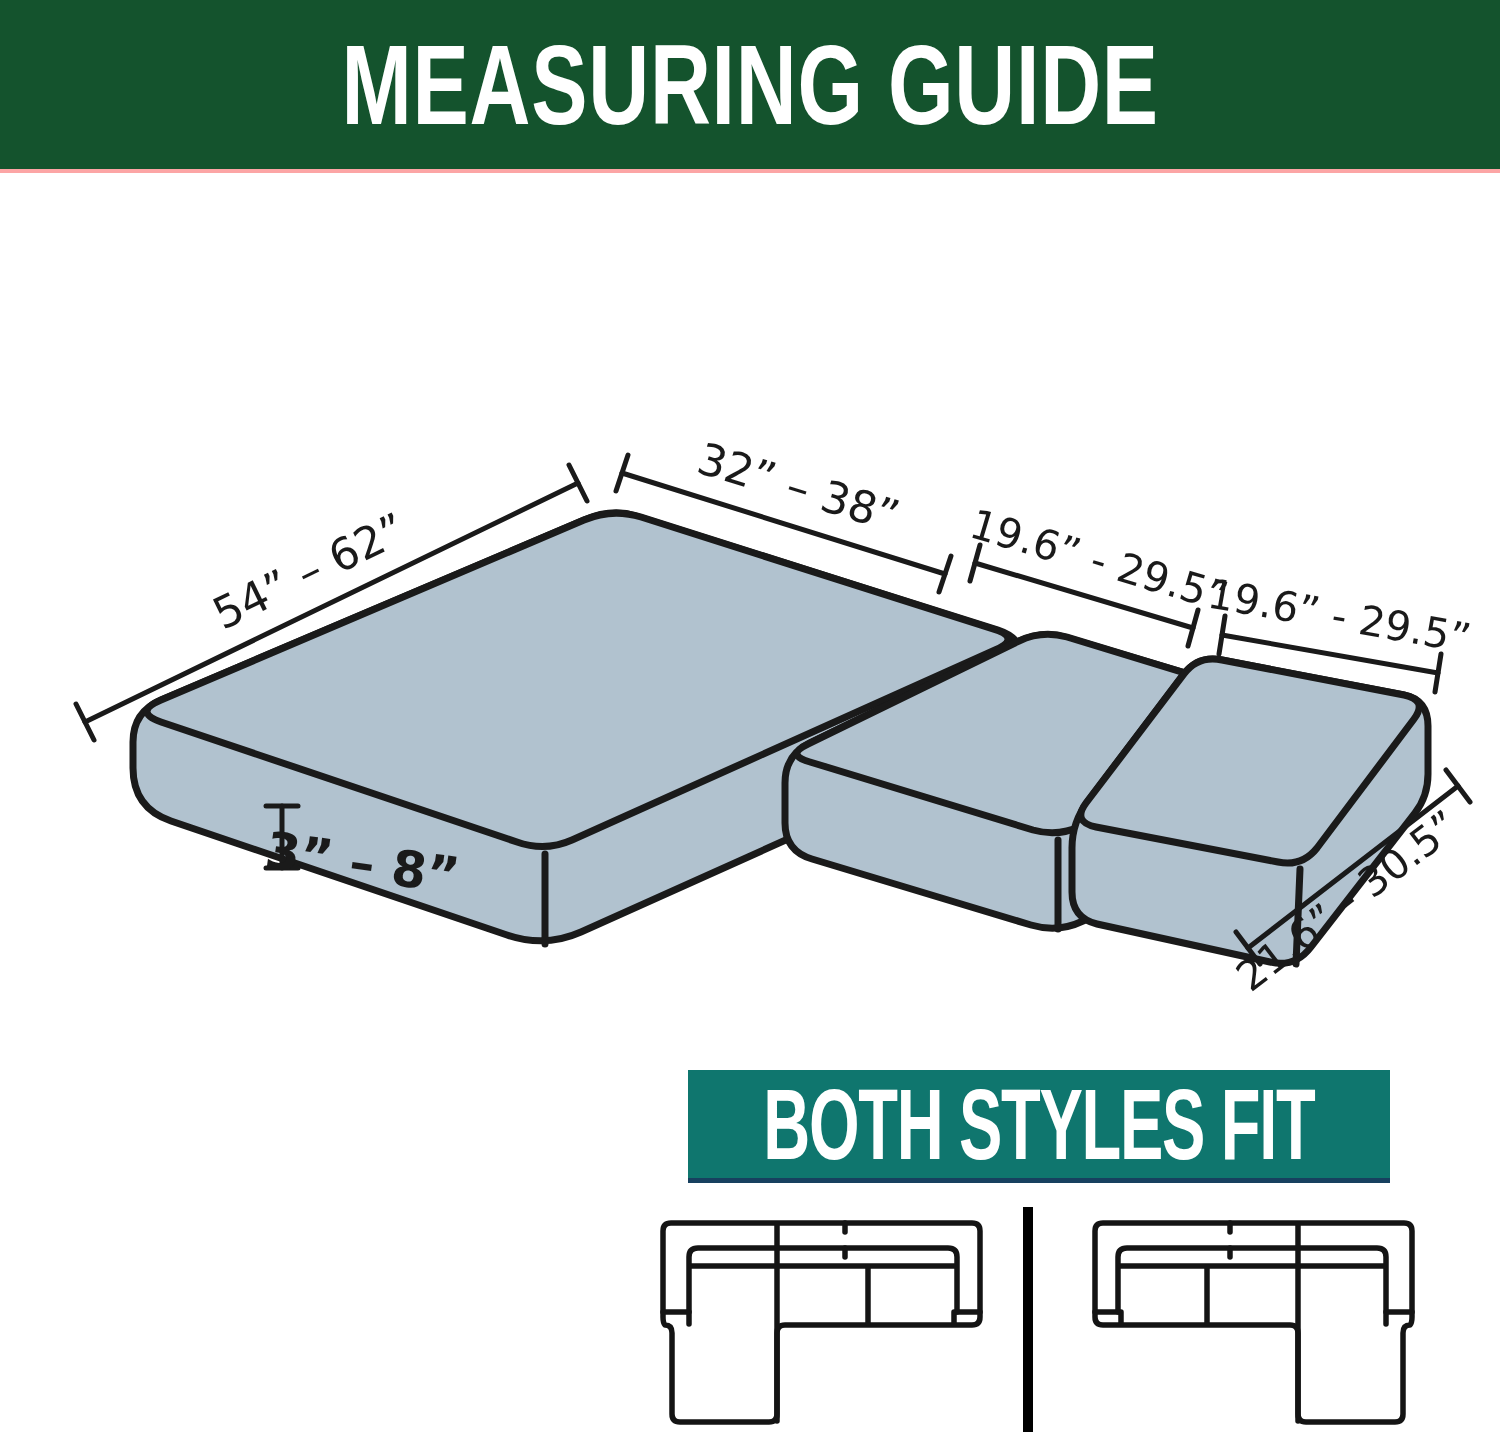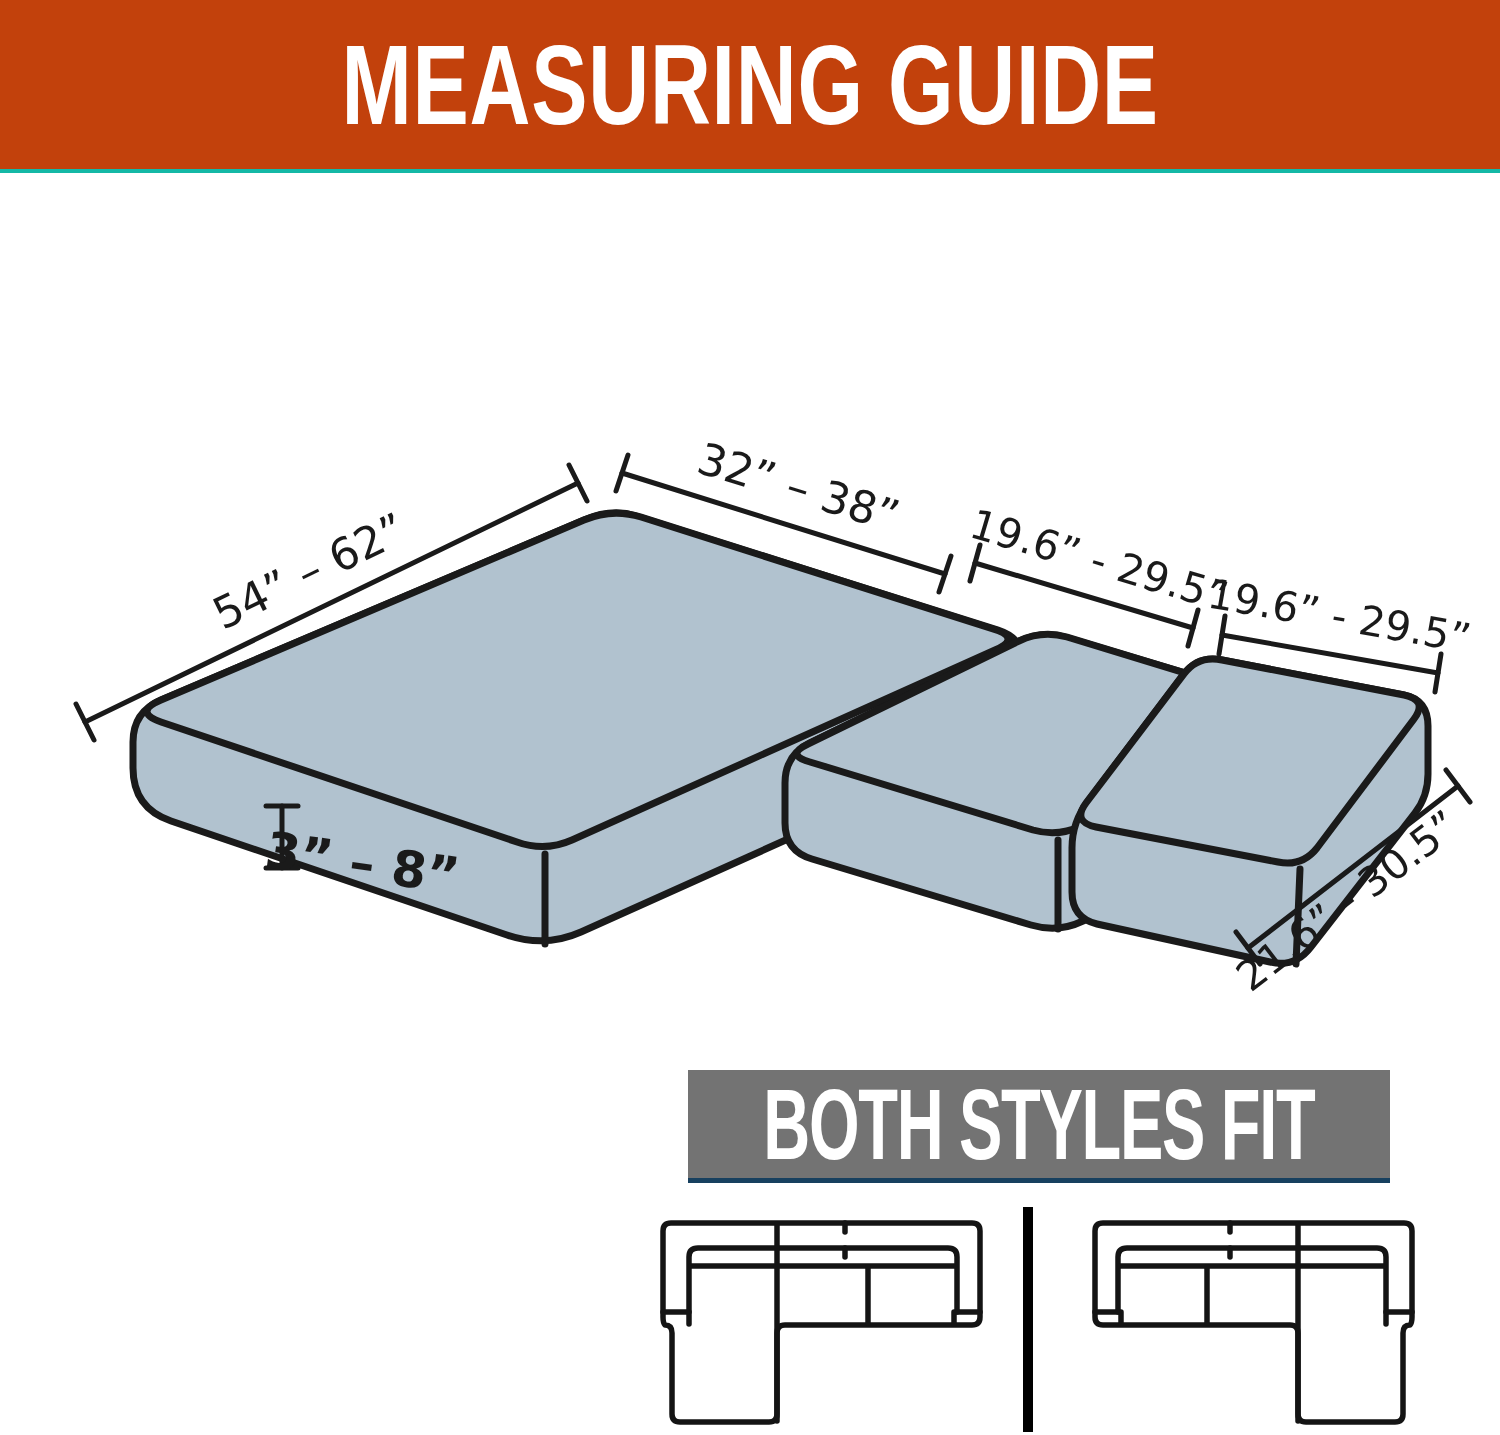--- a/index.html
+++ b/index.html
@@ -2,39 +2,39 @@
 <html><head>
 <meta charset="utf-8">
 <style>
   html,body{margin:0;padding:0;}
   body{
     width:1500px;height:1435px;position:relative;background:#ffffff;
     font-family:"Liberation Sans",sans-serif;overflow:hidden;
   }
   .top-banner{
     position:absolute;left:0;top:0;width:1500px;height:173px;
-    background:#c2410c;display:flex;align-items:center;justify-content:center;
-    border-bottom:4px solid #14b8a6;box-sizing:border-box;
+    background:#14532d;display:flex;align-items:center;justify-content:center;
+    border-bottom:4px solid #fca5a5;box-sizing:border-box;
   }
   .top-banner h1{
     margin:0;color:#ffffff;font-size:114px;font-weight:bold;line-height:1;
     white-space:nowrap;transform:scaleX(.74);letter-spacing:1px;
   }
   .diagram-svg{position:absolute;left:0;top:0;width:1500px;height:1435px;}
   .cushion{fill:#b1c2cf;stroke:#1a1a1a;stroke-width:7;stroke-linejoin:round;stroke-linecap:round;}
   .foldline{fill:none;stroke:#1a1a1a;stroke-width:7;stroke-linecap:round;}
   .dim{stroke:#1a1a1a;stroke-width:5;stroke-linecap:round;fill:none;}
   .dimtext{font-family:"DejaVu Sans",sans-serif;fill:#1a1a1a;font-size:44px;}
   .dimtext.small{font-size:41px;}
   .dimtext.bold{font-weight:bold;font-size:50px;}
   .sofa{fill:none;stroke:#141414;stroke-width:5.5;stroke-linejoin:round;stroke-linecap:round;}
   .sofa-fill{fill:#ffffff;stroke:#141414;stroke-width:5.5;stroke-linejoin:round;}
   .mid-banner{
     position:absolute;left:688px;top:1070px;width:702px;height:113px;
-    background:#737373;display:flex;align-items:center;justify-content:center;
+    background:#0f766e;display:flex;align-items:center;justify-content:center;
     border-bottom:5px solid #17405f;box-sizing:border-box;
   }
   .mid-banner span{
     color:#ffffff;font-size:100px;font-weight:bold;line-height:1;
     white-space:nowrap;transform:scaleX(.65);letter-spacing:-2px;
   }
 </style>
 </head>
 <body>
 

